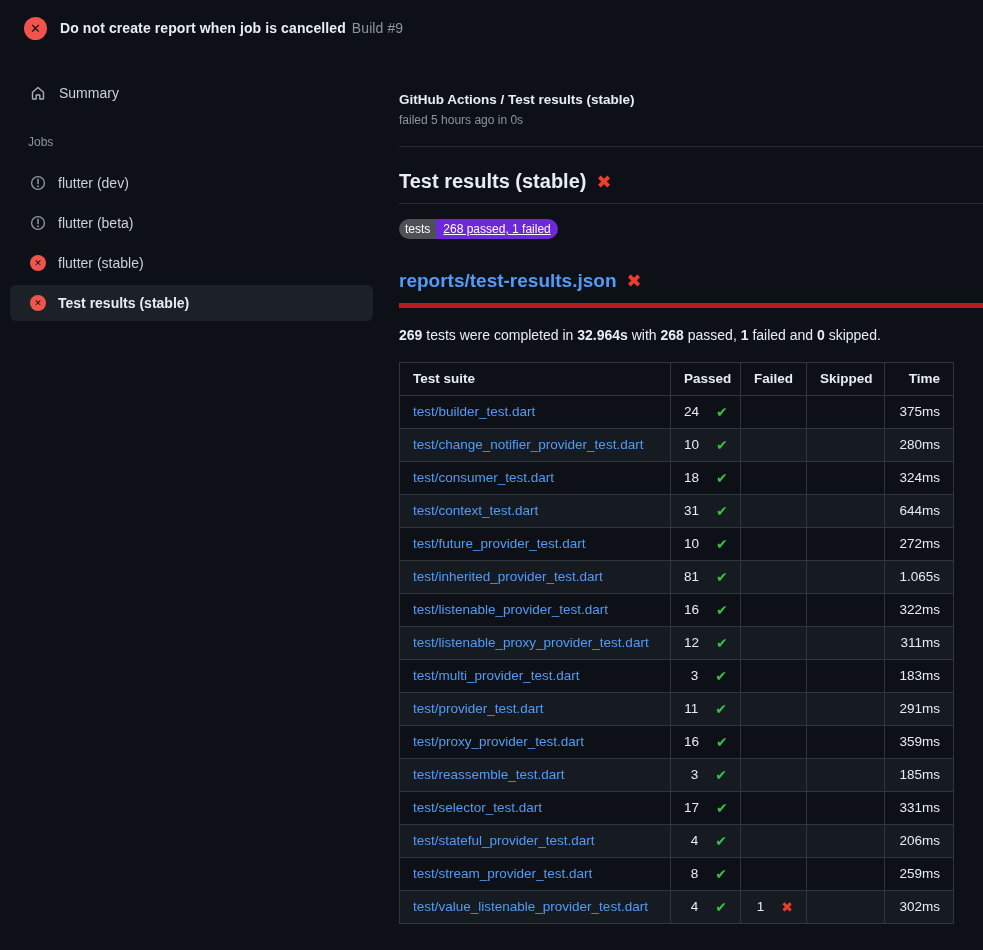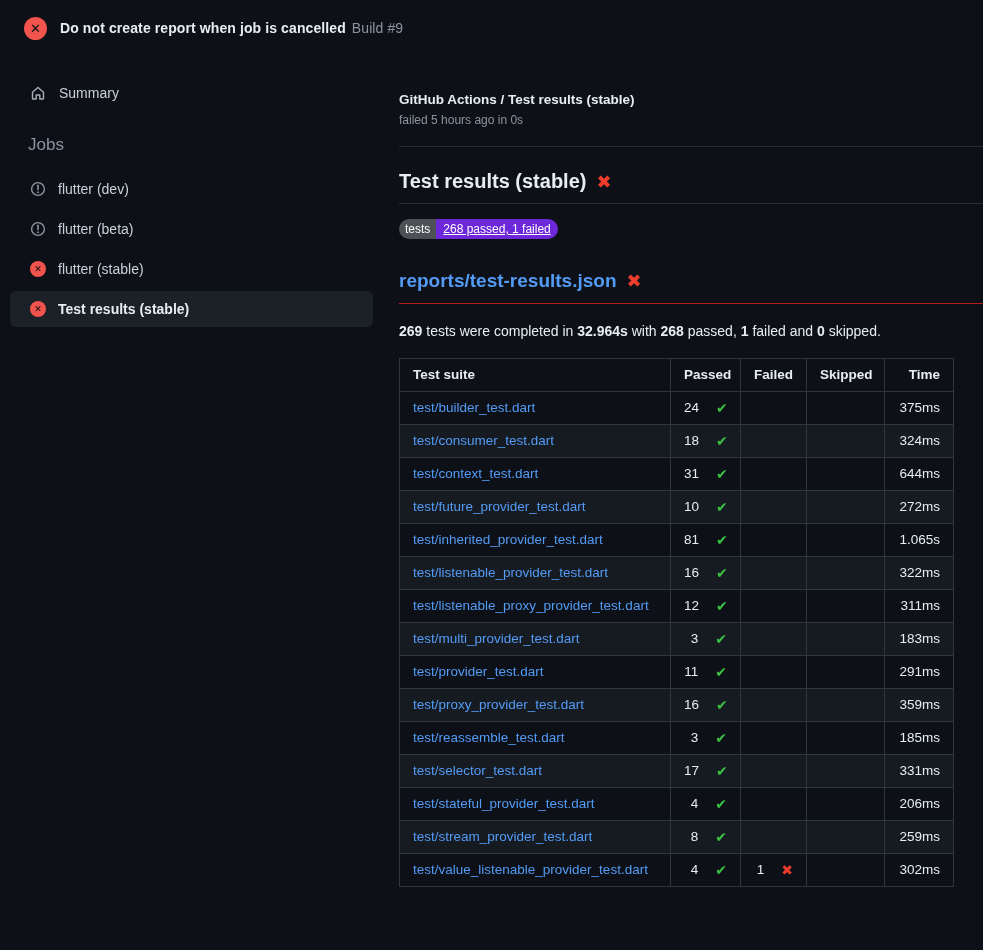--- a/index.html
+++ b/index.html
@@ -26,21 +26,21 @@
   .top-title{font-size:14px;font-weight:700;letter-spacing:.1px;}
   .top-title .build-number{color:var(--muted);font-weight:400;margin-left:6px;}
   
   .layout{display:flex;align-items:flex-start;}
   .sidebar{width:383px;flex:0 0 383px;padding-top:25px;}
   .nav-item{
     display:flex;align-items:center;gap:13px;height:24px;
     padding:0 0 0 30px;color:#c9d1d9;cursor:pointer;
   }
   .nav-item svg{flex:0 0 auto;}
-  .jobs-label{color:var(--muted);font-size:17px;padding-left:28px;margin-top:30px;}
+  .jobs-label{color:var(--muted);font-size:12px;padding-left:28px;margin-top:30px;}
   .jobs-list{margin-top:16px;display:flex;flex-direction:column;gap:4px;padding:0 10px 0 10px;}
   .job-item{
     display:flex;align-items:center;gap:12px;height:36px;border-radius:6px;
     padding:0 10px 0 20px;color:#c9d1d9;cursor:pointer;font-size:14px;
   }
   .job-item.selected{background:var(--selected);color:var(--fg);font-weight:700;}
   
   .main{flex:1 1 auto;padding:36px 0 0 16px;min-width:0;}
   .breadcrumb{font-size:13.5px;font-weight:700;}
   .status-line{font-size:12px;color:var(--muted);margin-top:6px;}
@@ -49,21 +49,21 @@
     margin-top:23px;font-size:20px;font-weight:700;
     padding-bottom:10px;border-bottom:1px solid #262c36;
     display:flex;align-items:center;gap:10px;
   }
   .cross-glyph{color:var(--red);font-size:18px;font-weight:700;line-height:1;}
   .badge{display:inline-flex;margin-top:15px;font-size:12px;line-height:1;border-radius:10px;overflow:hidden;}
   .badge-label{background:#4d5156;color:#fff;padding:4px 6px;}
   .badge-value{background:#6d28d9;color:#fff;padding:4px 7px;text-decoration:underline;}
   .report-title{
     margin-top:31px;font-size:19px;font-weight:700;color:var(--link);
-    padding-bottom:11px;border-bottom:1px solid #b91c1c;
+    padding-bottom:11px;border-bottom:5px solid #b91c1c;
     display:flex;align-items:center;gap:10px;
   }
   .report-title a{color:var(--link);text-decoration:none;cursor:pointer;}
   .summary-line{margin-top:19px;font-size:14px;color:var(--fg);}
   .summary-line b{font-weight:700;}
   
   table.results{border-collapse:collapse;margin-top:19px;table-layout:fixed;width:554px;}
   table.results th,table.results td{
     border:1px solid var(--border);padding:6px 13px;line-height:20px;
     font-size:13.5px;overflow:hidden;white-space:nowrap;
@@ -175,20 +175,30 @@
             <td class="suite"><a>test/builder_test.dart</a></td>
             <td class="num"><span class="cell-flex">
                 <span>24</span>
                 <span class="check-icon">✔</span>
               </span></td>
             <td class="num"></td>
             <td class="num"></td>
             <td class="num">375ms</td>
           </tr>
           <tr>
+            <td class="suite"><a>test/change_notifier_provider_test.dart</a></td>
+            <td class="num"><span class="cell-flex">
+                <span>10</span>
+                <span class="check-icon">✔</span>
+              </span></td>
+            <td class="num"></td>
+            <td class="num"></td>
+            <td class="num">280ms</td>
+          </tr>
+          <tr>
             <td class="suite"><a>test/consumer_test.dart</a></td>
             <td class="num"><span class="cell-flex">
                 <span>18</span>
                 <span class="check-icon">✔</span>
               </span></td>
             <td class="num"></td>
             <td class="num"></td>
             <td class="num">324ms</td>
           </tr>
           <tr>

